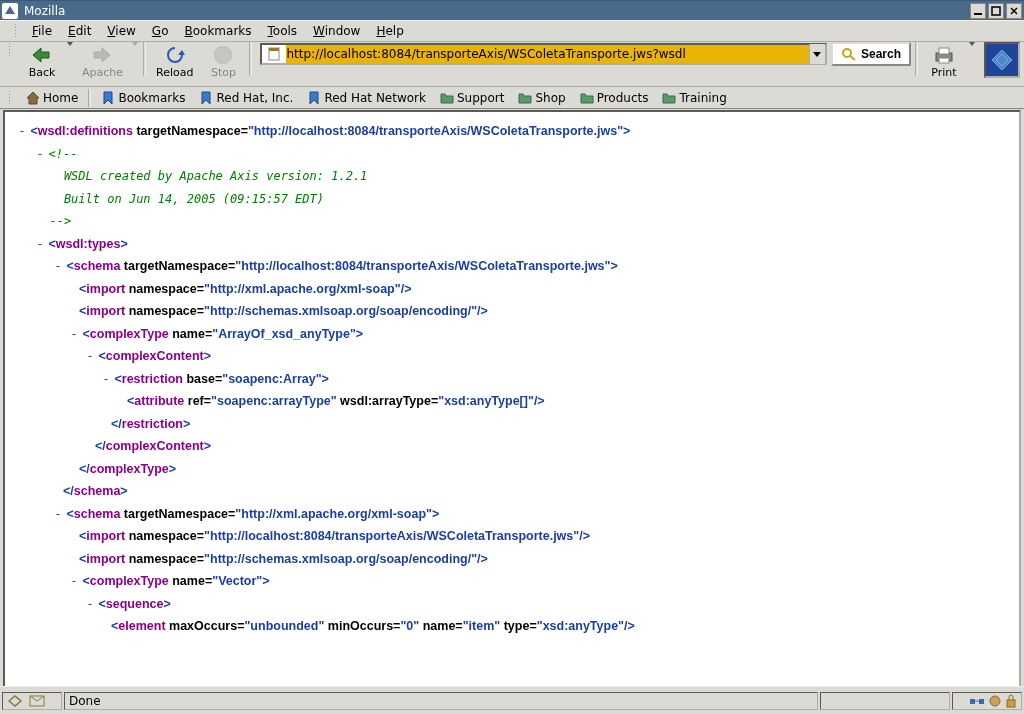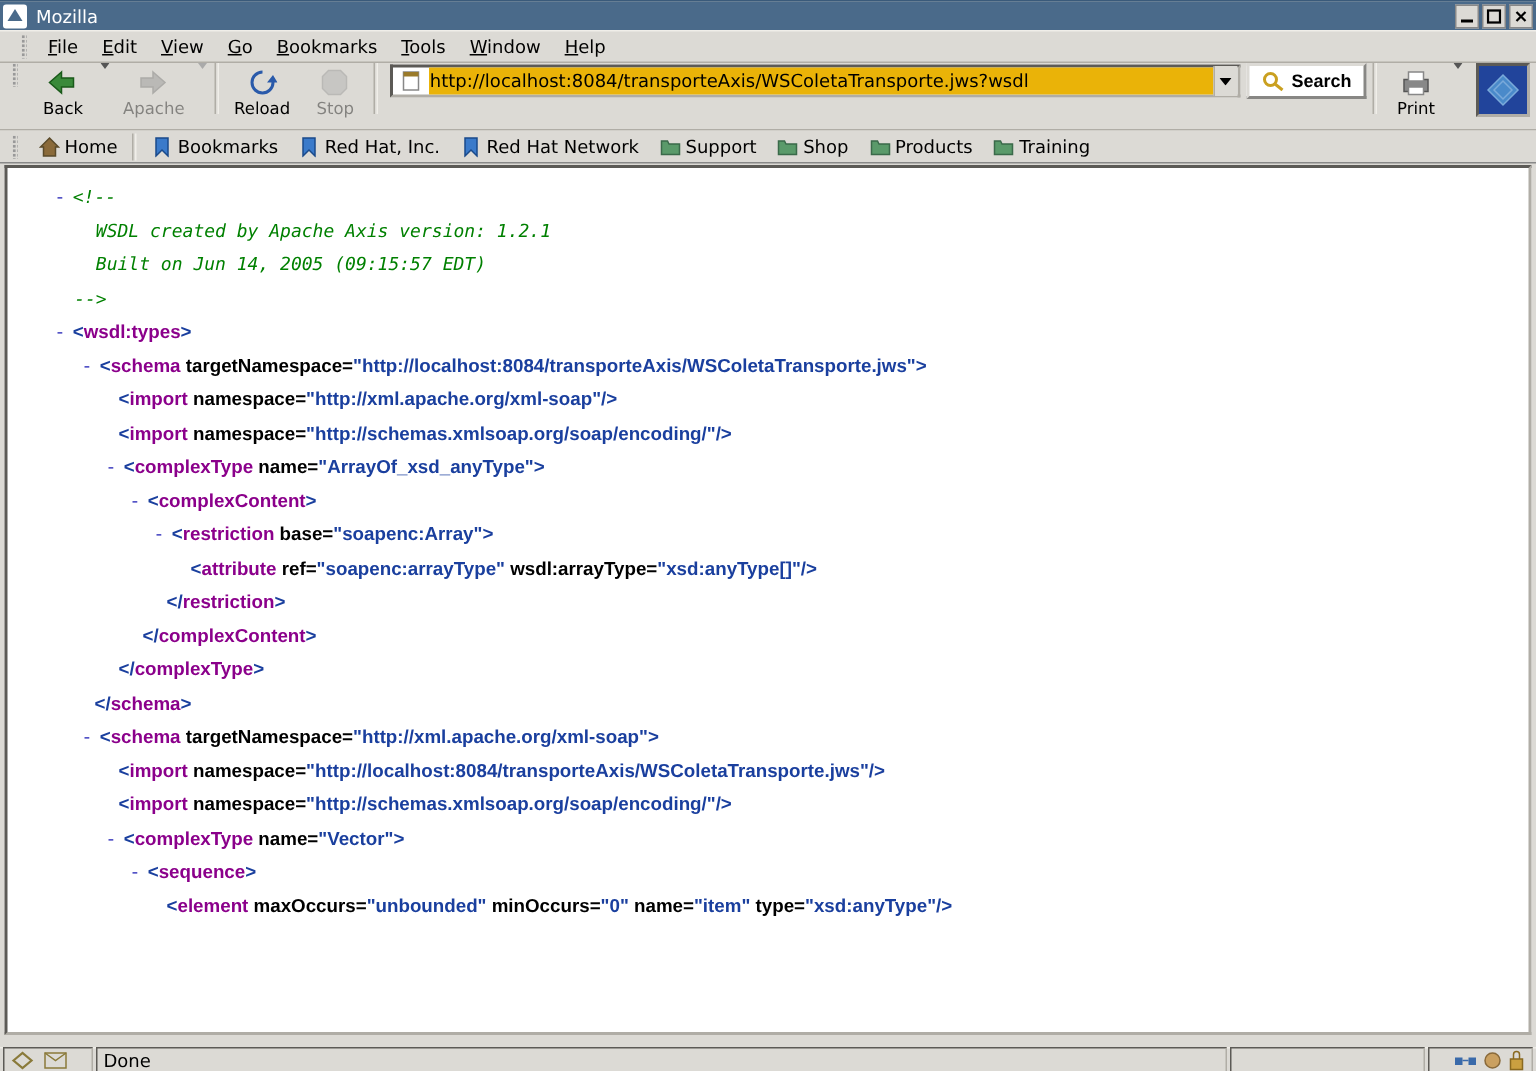--- a/index.html
+++ b/index.html
@@ -31,21 +31,21 @@
 .bm-icon { width:14px; height:14px; display:flex; align-items:center; justify-content:center; }
 .content { background:#fff; height:580px; overflow:auto; border:2px inset #b0ada6; margin:1px 3px; position:relative; font-family:sans-serif; }
 .xml-view { padding:8px 6px 8px 12px; font-size:12.5px; line-height:1.8; }
 .xml-line { white-space:nowrap; }
 .collapse { color:#4040c0; cursor:pointer; display:inline-block; width:10px; text-align:center; font-family:monospace; }
 .tag { color:#8b008b; font-weight:bold; }
 .attr-name { color:#000; font-weight:bold; }
 .attr-val { color:#1a3f9e; font-weight:bold; }
 .punct { color:#1a3f9e; font-weight:bold; }
 .comment { color:#008000; font-style:italic; font-family:monospace; font-size:12px; font-weight:normal; line-height:1.3; white-space:pre; }
-.statusbar { position:absolute; bottom:0; left:0; right:0; height:16px; background:#dcdad5; display:flex; align-items:center; border-top:1px solid #f0eee9; padding:0 2px; gap:2px; }
+.statusbar { position:absolute; bottom:0; left:0; right:0; height:28px; background:#dcdad5; display:flex; align-items:center; border-top:1px solid #f0eee9; padding:0 2px; gap:2px; }
 .status-well { height:18px; border:1px inset #b0ada6; display:flex; align-items:center; padding:0 4px; background:#dcdad5; }
 .status-well.icons { width:60px; gap:6px; }
 .status-well.msg { flex:1; font-size:12px; }
 .status-well.prog { width:130px; }
 .status-well.right { width:70px; gap:3px; justify-content:flex-end; }
 
 svg { display:block; }
 </style>
 </head>
 <body>
@@ -247,20 +247,24 @@
           <path d="M1 2 L5 2 L6 4 L13 4 L13 11 L1 11 Z" fill="#5a9a6a" stroke="#3a6a4a"></path>
         </svg>
       </span>
     <span>Training</span>
   </div>
 </div>
 
 <div class="content">
   <div class="xml-view">
 
+    <div class="xml-line" style="margin-left:0px">
+      <span class="collapse">-</span>
+      <span class="punct">&lt;</span><span class="tag">wsdl:definitions</span><span class="attr-name"> targetNamespace=</span><span class="attr-val">"http://localhost:8084/transporteAxis/WSColetaTransporte.jws"</span><span class="punct">&gt;</span>
+    </div>
 
     <div class="xml-line" style="margin-left:18px">
       <span class="collapse">-</span>
       <span class="comment">&lt;!--
     WSDL created by Apache Axis version: 1.2.1
     Built on Jun 14, 2005 (09:15:57 EDT)
   --&gt;</span>
     </div>
 
     <div class="xml-line" style="margin-left:18px">

